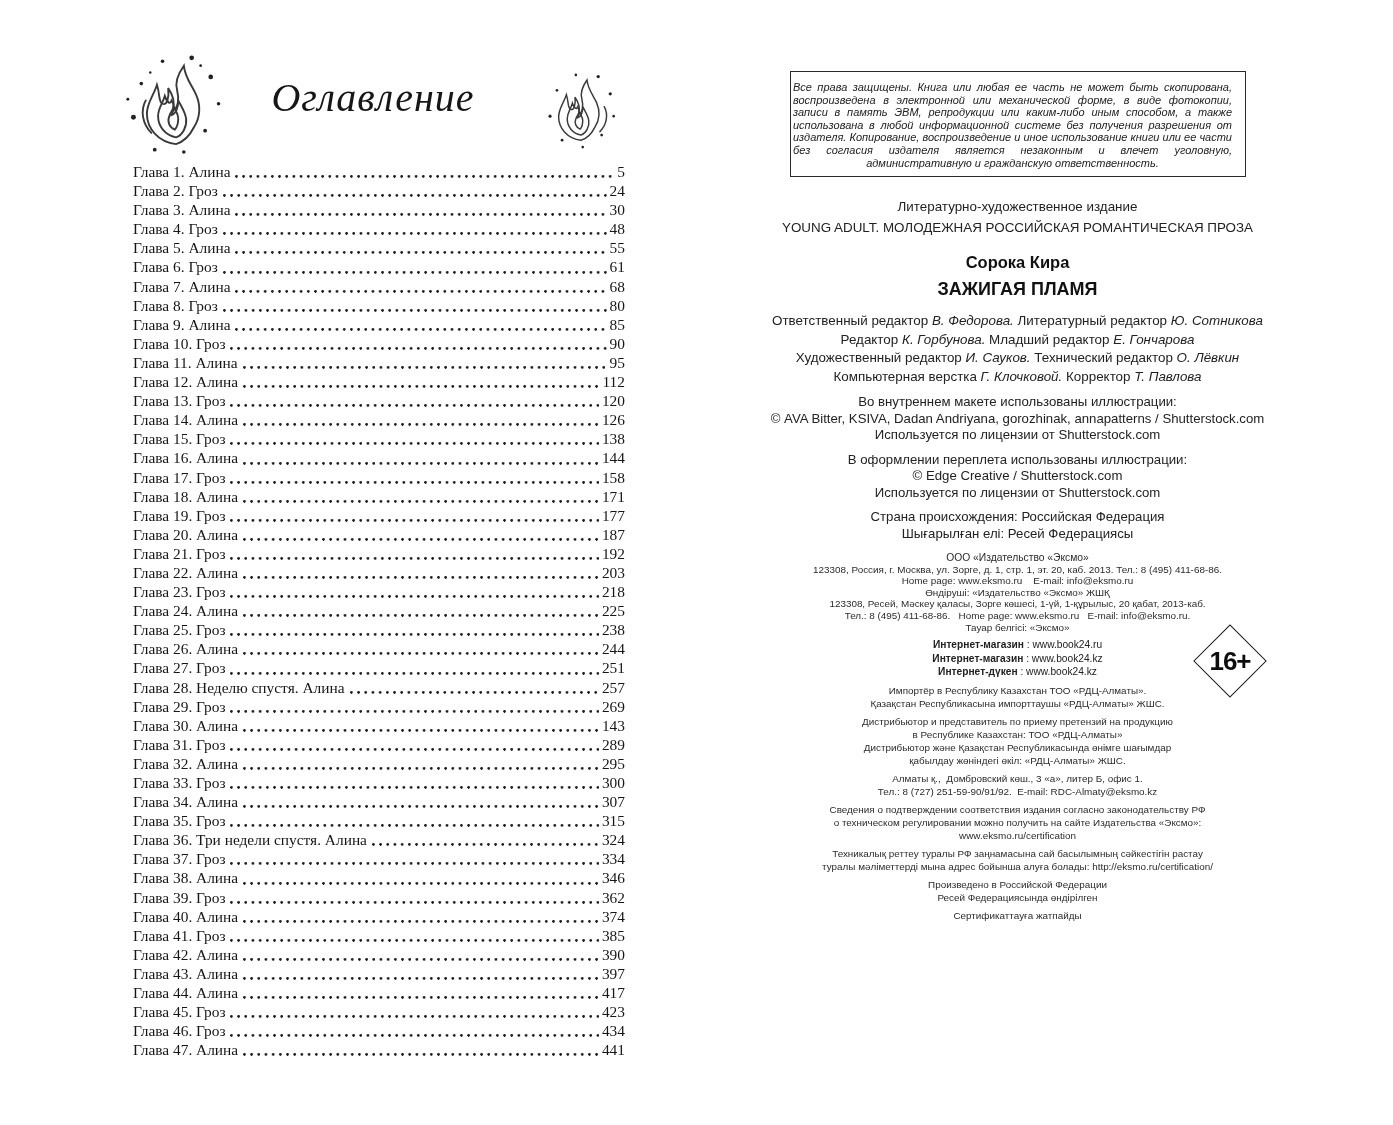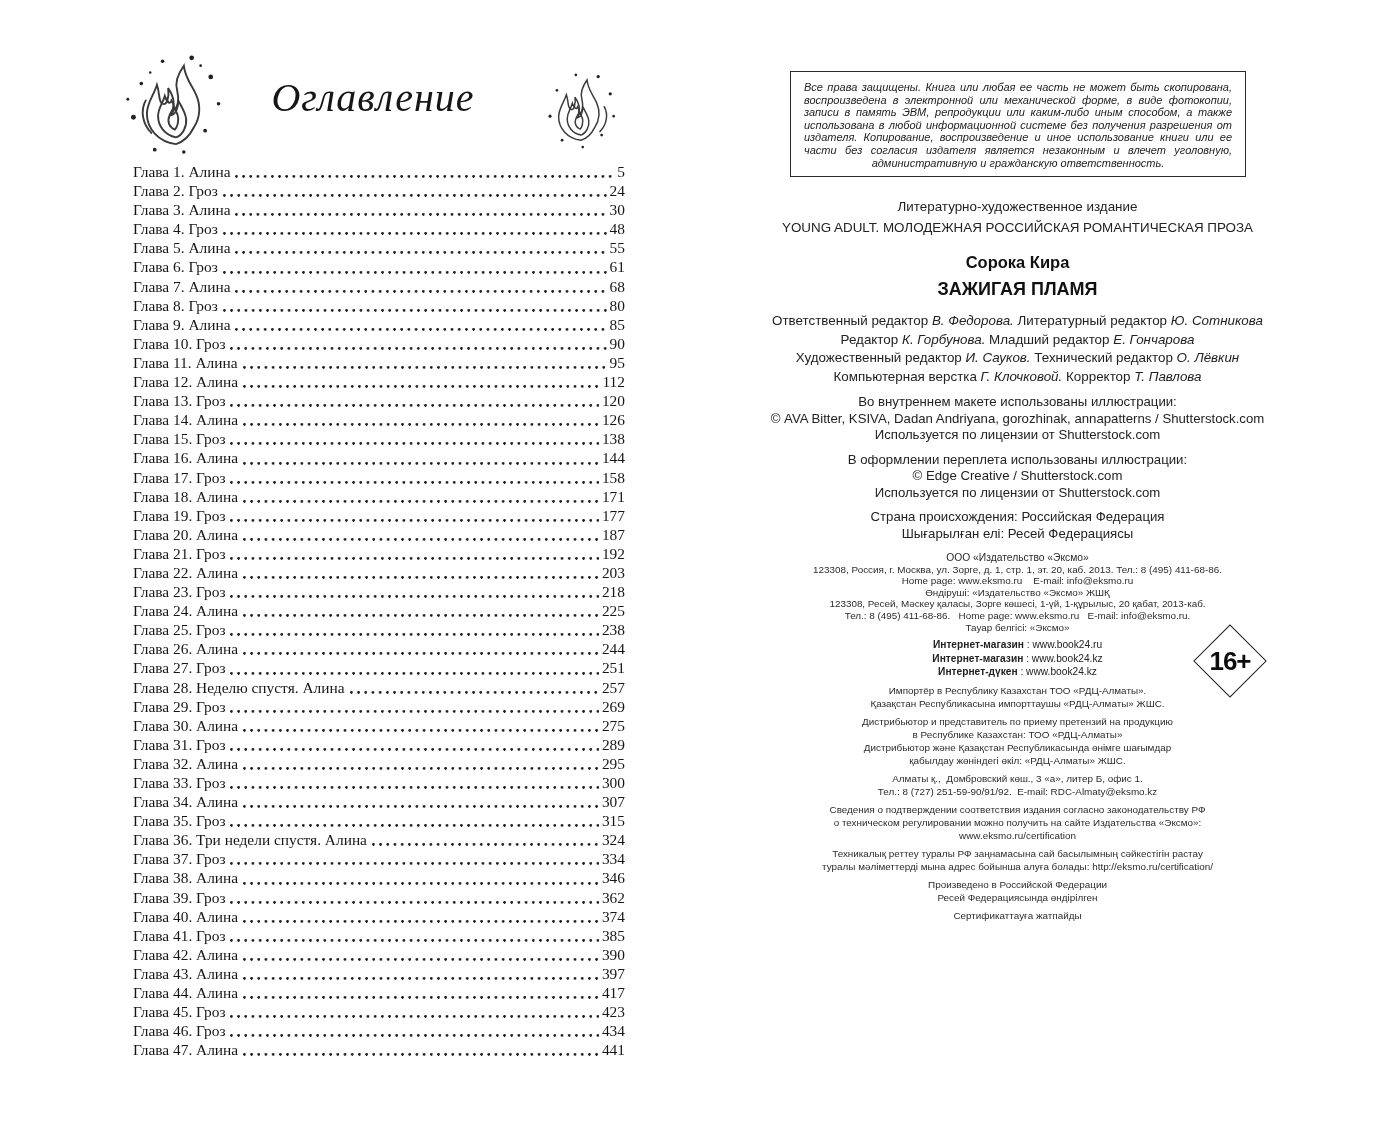--- a/index.html
+++ b/index.html
@@ -25,21 +25,21 @@
   .toc-leader{flex:1 1 auto;align-self:stretch;position:relative;margin:0 3px 0 5px;min-width:18px;}
   .toc-leader::before{
     content:"";position:absolute;left:0;right:0;bottom:3px;height:3px;
     background-image:radial-gradient(circle at 1.4px 1.4px,#1f1f1f 1.1px,rgba(0,0,0,0) 1.55px);
     background-size:7.2px 3px;background-repeat:repeat-x;
   }
   .toc-page{white-space:nowrap;}
   
   .copyright-box{
     position:absolute;left:790px;top:71px;width:456px;height:106px;box-sizing:border-box;
-    border:1.5px solid #2a2a2a;padding:9px 13px 0 13px;
+    border:1.5px solid #2a2a2a;padding:9px 13px 0 2px;
     font-size:11px;line-height:12.6px;font-style:italic;color:#222;
     text-align:justify;text-align-last:center;
   }
   .colophon{position:absolute;left:765px;top:196px;width:505px;text-align:center;color:#222;}
   .edition-block{font-size:13.4px;line-height:21px;}
   .author{font-size:16.5px;font-weight:bold;margin-top:15px;color:#111;}
   .book-title{font-size:18px;font-weight:bold;margin-top:7px;color:#111;}
   .editors{margin-top:12px;font-size:13.4px;line-height:18.5px;}
   .credit{margin-top:8px;font-size:13.2px;line-height:16.5px;}
   .country{margin-top:8px;font-size:13.2px;line-height:16.5px;text-align:center;}
@@ -283,21 +283,21 @@
 
     <div class="toc-row">
       <span class="toc-label">Глава 29. Гроз</span>
       <span class="toc-leader"></span>
       <span class="toc-page">269</span>
     </div>
 
     <div class="toc-row">
       <span class="toc-label">Глава 30. Алина</span>
       <span class="toc-leader"></span>
-      <span class="toc-page">275</span>
+      <span class="toc-page">143</span>
     </div>
 
     <div class="toc-row">
       <span class="toc-label">Глава 31. Гроз</span>
       <span class="toc-leader"></span>
       <span class="toc-page">289</span>
     </div>
 
     <div class="toc-row">
       <span class="toc-label">Глава 32. Алина</span>

